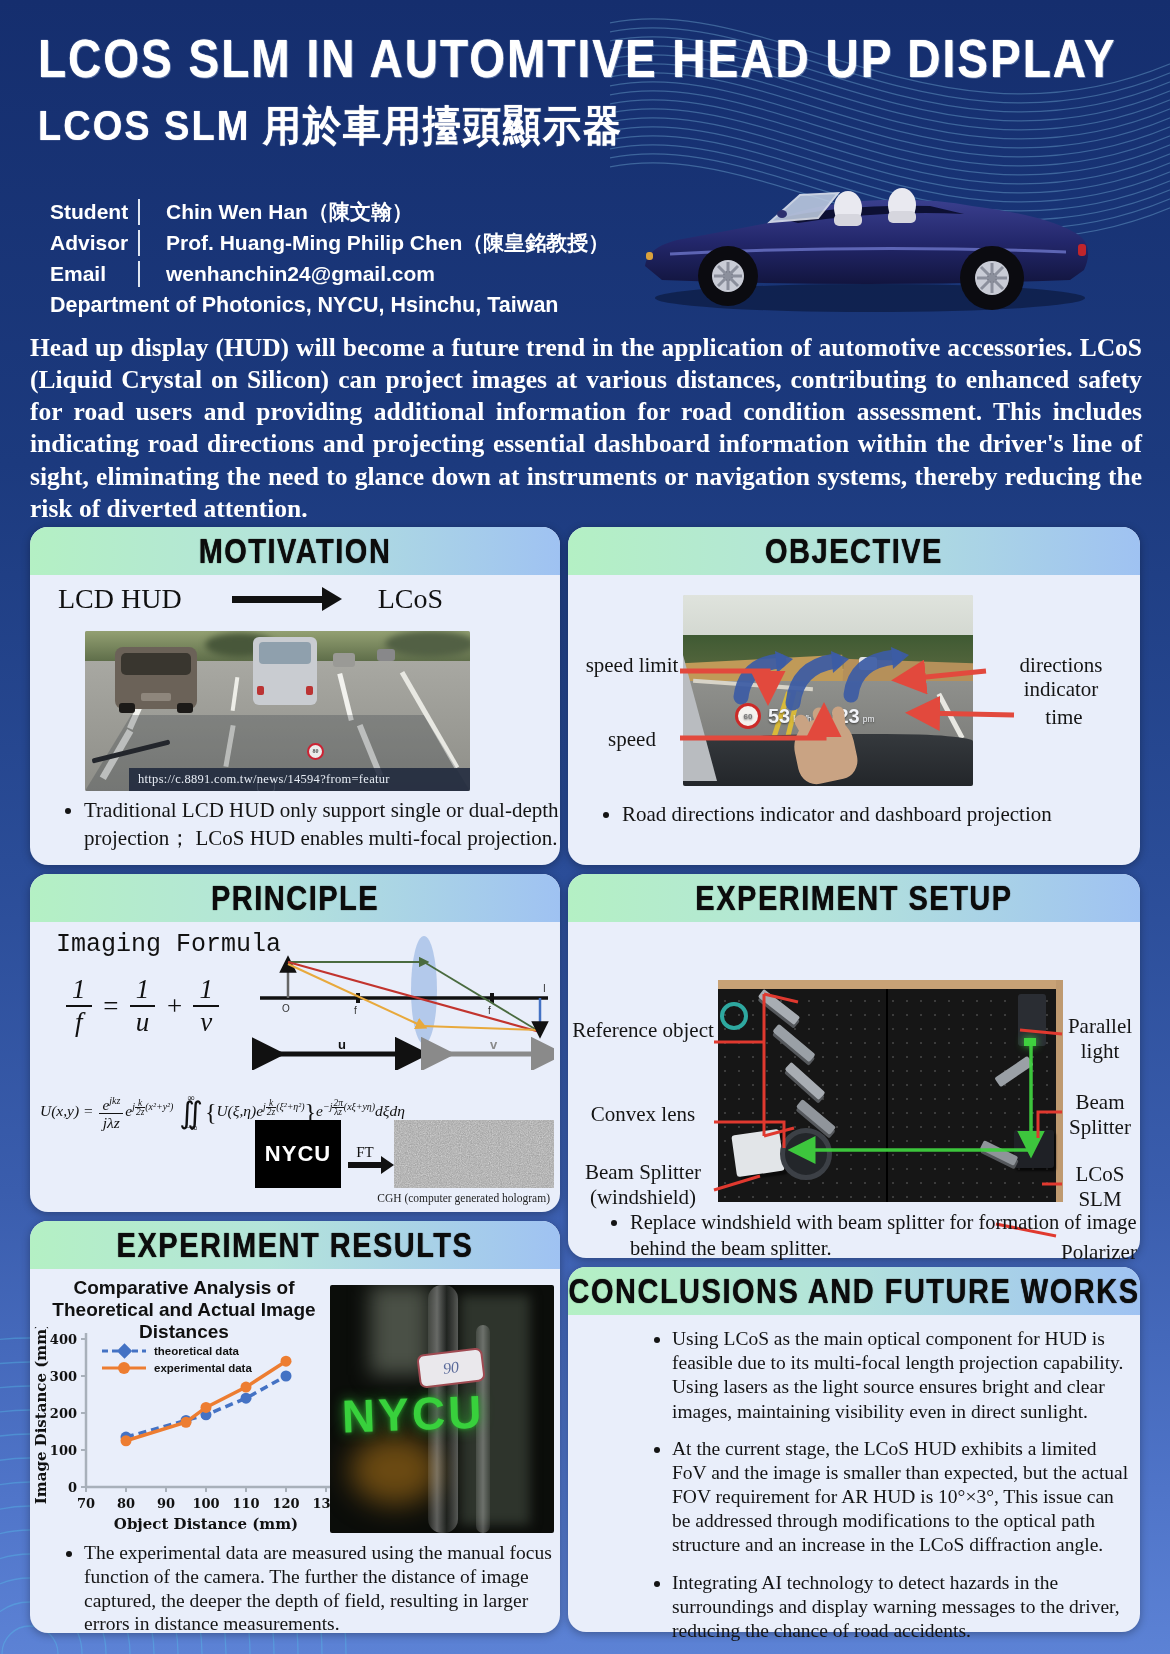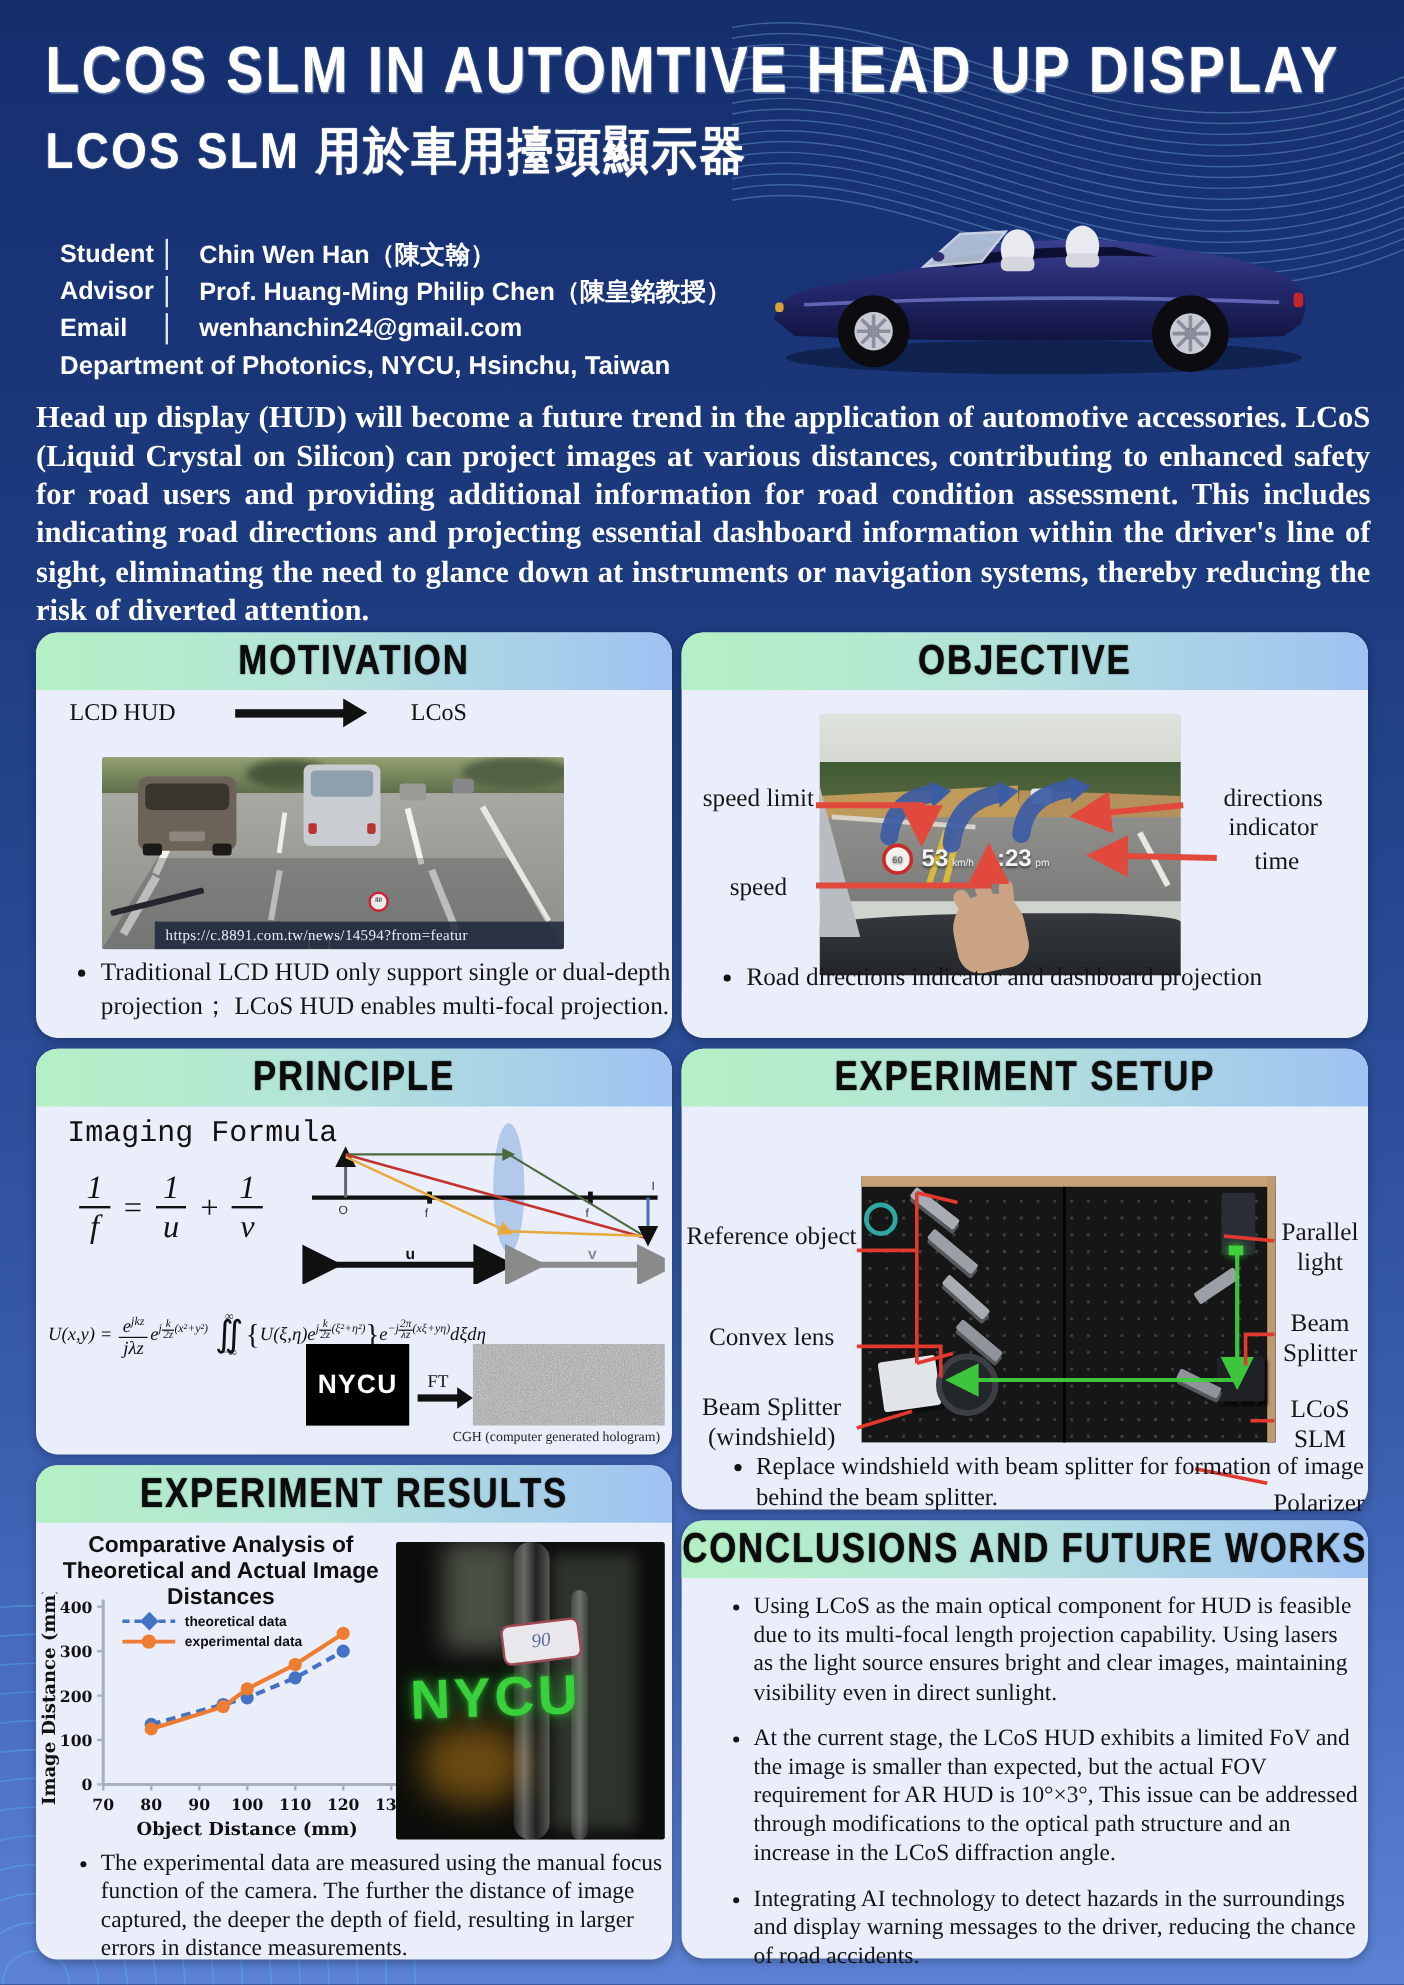--- a/index.html
+++ b/index.html
@@ -28,30 +28,30 @@
   
   .panel{position:absolute;background:#e9eefa;border-radius:18px;box-shadow:0 2px 8px rgba(0,0,0,.3);z-index:2;}
   .phead{height:48px;border-radius:18px 18px 0 0;display:flex;align-items:center;justify-content:center;
     background:linear-gradient(90deg,#b4f0c4 0%,#b4e4da 45%,#9fc2f2 100%);}
   .phead span{font-size:29px;font-weight:900;letter-spacing:1.5px;color:#0c0c0c;
     transform:scaleY(1.2);text-shadow:0 0 1px #000;}
   .pbody{position:relative;width:100%;}
   ul.blt{margin:0;padding-left:26px;}
   ul.blt li{font-family:"Liberation Serif",serif;color:#141414;}
   
-  .lcdline{left:28px;top:8px;display:flex;align-items:center;font-size:20px;color:#111;gap:28px;}
+  .lcdline{left:28px;top:8px;display:flex;align-items:center;font-size:28px;color:#111;gap:28px;}
   .bigarrow{position:relative;width:92px;height:7px;background:#111;margin:0 26px 0 22px;}
   .bigarrow:after{content:"";position:absolute;right:-18px;top:-9px;border-left:20px solid #111;
     border-top:12px solid transparent;border-bottom:12px solid transparent;}
   .mimg{left:55px;top:56px;width:385px;height:160px;overflow:hidden;border-radius:2px;background:#a0a09c;}
   .mcap{position:absolute;left:0;bottom:0;width:100%;height:23px;background:rgba(25,34,56,.82);
     color:#e8edf5;font-size:12.5px;line-height:23px;padding-left:9px;box-sizing:border-box;
     font-family:"Liberation Serif",serif;letter-spacing:.3px;margin-left:44px;}
   
-  .oimg{left:115px;top:20px;width:290px;height:218px;overflow:hidden;background:#cfd4cf;border-radius:2px;padding-left:11px;}
+  .oimg{left:115px;top:20px;width:290px;height:191px;overflow:hidden;background:#cfd4cf;border-radius:2px;}
   .olabel{position:absolute;font-family:"Liberation Serif",serif;font-size:21px;color:#151515;
     text-align:center;line-height:1.15;}
   .hudrow{position:absolute;left:52px;top:108px;display:flex;align-items:center;color:#f2f4f8;
     text-shadow:0 1px 2px rgba(0,0,0,.55);}
   .slsign{width:20px;height:20px;border-radius:50%;background:#f4f2ee;border:3px solid #cc2a28;
     color:#7a7a7a;font-size:8px;font-weight:700;display:flex;align-items:center;justify-content:center;margin-right:7px;}
   .hudspeed{font-size:20px;font-weight:700;}
   .hudunit{font-size:8.5px;margin:6px 8px 0 3px;}
   
   .pheading{font-family:Liberation Mono, monospace;font-size:25px;color:#111;}
@@ -86,21 +86,21 @@
   .slabel{position:absolute;font-family:"Liberation Serif",serif;font-size:21px;color:#151515;
     text-align:center;line-height:1.18;}
   .sphoto{left:150px;top:58px;width:345px;height:222px;background:#161616;overflow:hidden;
     background-image:radial-gradient(circle,#3c3c3c 1.2px,transparent 1.4px);background-size:14px 14px;}
   
   .ctitle{left:0px;top:8px;width:308px;text-align:center;font-size:19px;font-weight:800;color:#101010;line-height:1.15;}
   .rphoto{left:300px;top:16px;width:224px;height:248px;background:#0b0d0a;overflow:hidden;border-radius:2px;}
   .tick{font:bold 13px "DejaVu Serif",serif;fill:#111;}
   .axlabel{font:bold 15px "DejaVu Serif",serif;fill:#111;}
   .legend{font:bold 11.5px "Liberation Sans",sans-serif;fill:#111;}
-  ul.conc li{font-size:19.5px;line-height:1.24;margin-bottom:13px;}
+  ul.conc li{font-size:19.5px;line-height:1.24;margin-bottom:13px;margin-left:44px;}
 </style>
 </head>
 <body>
 
 <div id="poster">
 
   <svg id="wavesTR">
       <path d="M -20 28 C 150 -25, 330 175, 580 55" fill="none" stroke="#8ed5f2" stroke-opacity="0.32" stroke-width="1.2"></path>
       <path d="M -20 37 C 150 -16, 330 184, 580 64" fill="none" stroke="#8ed5f2" stroke-opacity="0.32" stroke-width="1.2"></path>
       <path d="M -20 46 C 150 -7, 330 193, 580 73" fill="none" stroke="#8ed5f2" stroke-opacity="0.32" stroke-width="1.2"></path>

